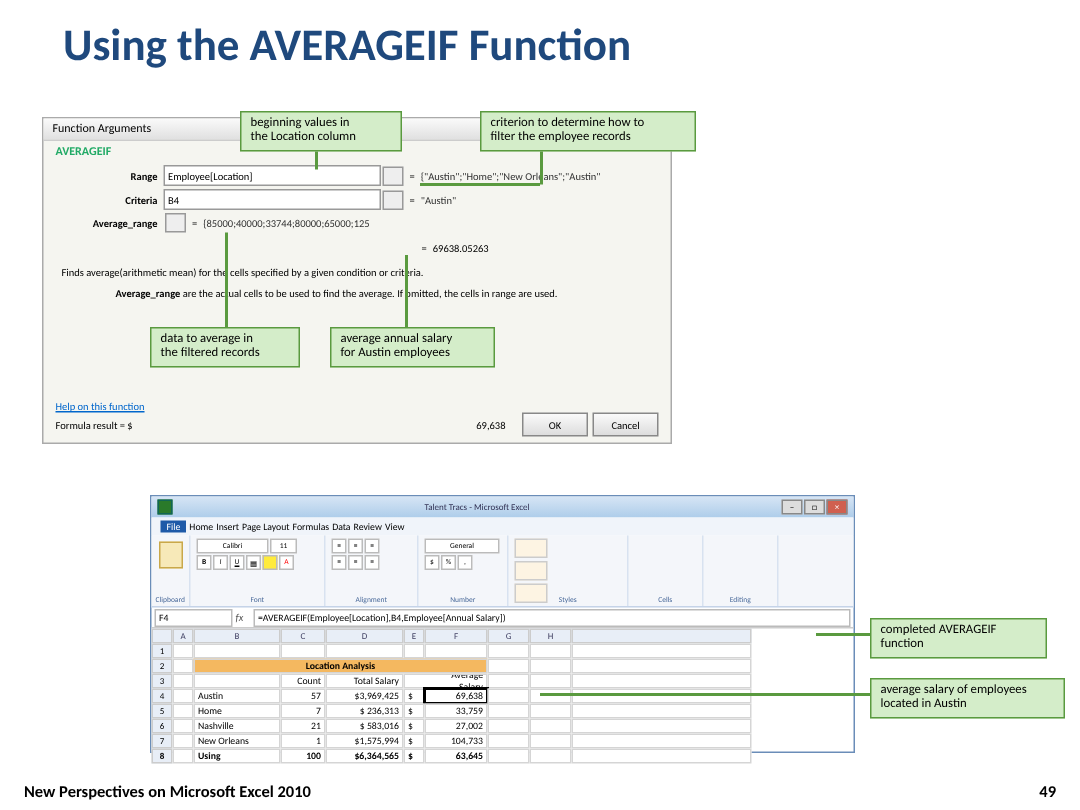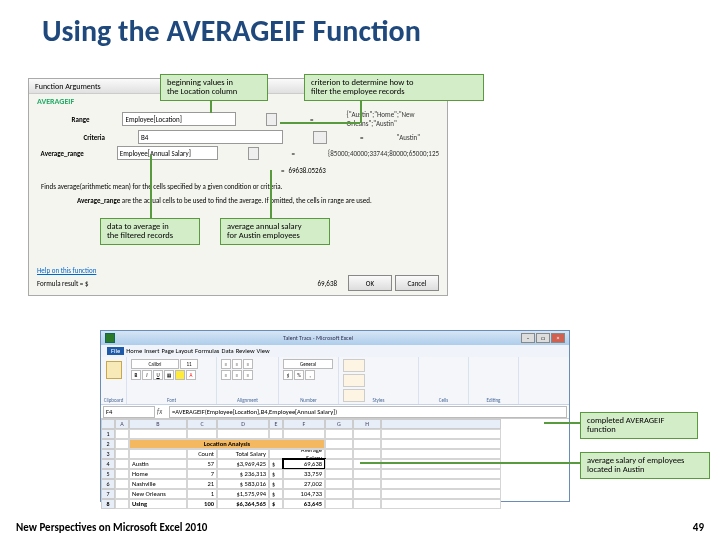--- a/index.html
+++ b/index.html
@@ -4,21 +4,21 @@
 <style>
   * { box-sizing: border-box; margin: 0; padding: 0; }
   body { width: 720px; height: 540px; background: #fff; font-family: Calibri, Arial, sans-serif; position: relative; overflow: hidden; }
   
   .slide-title { color: #1f497d; font-size: 30px; font-weight: bold; padding: 12px 0 0 42px; }
   
   
   .fa-dialog { position: absolute; top: 78px; left: 28px; width: 420px; height: 218px; border: 1px solid #aaa; background: #f5f5f0; font-size: 8px; }
   .fa-title { background: linear-gradient(#fafafa,#e0e0e0); border-bottom: 1px solid #ccc; padding: 2px 6px; font-size: 8px; }
   .fa-fn { color: #2a6; font-weight: bold; padding: 2px 8px; font-size: 8px; }
-  .fa-row { display: flex; align-items: center; margin: 2px 0; padding: 0 8px; gap: 29px; }
+  .fa-row { display: flex; align-items: center; margin: 2px 0; padding: 0 8px; }
   .fa-label { width: 72px; text-align: right; font-weight: bold; font-size: 7px; padding-right: 4px; }
   .fa-input { width: 145px; height: 14px; border: 1px solid #999; background: #fff; font-size: 7px; padding: 0 2px; display: flex; align-items: center; }
   .fa-btn { width: 14px; height: 13px; border: 1px solid #999; background: #eee; margin-left: 1px; }
   .fa-eq { padding: 0 4px; font-size: 7px; }
   .fa-val { font-size: 7px; color: #333; }
   .fa-result-row { display: flex; padding: 4px 8px; }
   .fa-result-label { width: 240px; }
   .fa-result-val { font-size: 7px; }
   .fa-desc { font-size: 7px; padding: 4px 12px; line-height: 1.2; }
   .fa-desc2 { font-size: 7px; padding: 2px 12px 2px 48px; line-height: 1.2; }
@@ -97,21 +97,20 @@
   </div>
   <div class="fa-row">
     <div class="fa-label">Criteria</div>
     <div class="fa-input">B4</div>
     <div class="fa-btn"></div>
     <div class="fa-eq">=</div>
     <div class="fa-val">"Austin"</div>
   </div>
   <div class="fa-row">
     <div class="fa-label">Average_range</div>
-    <div class="fa-input">Employee[Annual Salary]</div>
     <div class="fa-btn"></div>
     <div class="fa-eq">=</div>
     <div class="fa-val">{85000;40000;33744;80000;65000;125</div>
   </div>
   <div class="fa-result-row">
     <div class="fa-result-label"></div>
     <div class="fa-eq">=</div>
     <div class="fa-result-val">69638.05263</div>
   </div>
   <div class="fa-desc">Finds average(arithmetic mean) for the cells specified by a given condition or criteria.</div>
@@ -121,21 +120,21 @@
   <div class="fa-footer">
     <div class="fa-formres">Formula result =  $</div>
     <div class="fa-footer-spacer"></div>
     <div class="fa-footer-val">69,638</div>
     <div class="fa-okbtn">OK</div>
     <div class="fa-cancelbtn">Cancel</div>
   </div>
 </div>
 
 <div class="callout" style="top:74px; left:160px; width:108px;">beginning values in<br>the Location column</div>
-<div class="callout" style="top:74px; left:304px; width:180px;">criterion to determine how to<br>filter the employee records</div>
+<div class="callout" style="top:74px; left:320px; width:144px;">criterion to determine how to<br>filter the employee records</div>
 <div class="arrow-line" style="top:101px; left:210px; width:2px; height:12px;"></div>
 <div class="arrow-line" style="top:101px; left:360px; width:2px; height:22px;"></div>
 <div class="arrow-line" style="top:122px; left:280px; width:80px; height:2px;"></div>
 
 <div class="callout" style="top:218px; left:100px; width:100px;">data to average in<br>the filtered records</div>
 <div class="callout" style="top:218px; left:220px; width:110px;">average annual salary<br>for Austin employees</div>
 <div class="arrow-line" style="top:155px; left:150px; width:2px; height:63px;"></div>
 <div class="arrow-line" style="top:170px; left:270px; width:2px; height:48px;"></div>
 
 <div class="excel">

